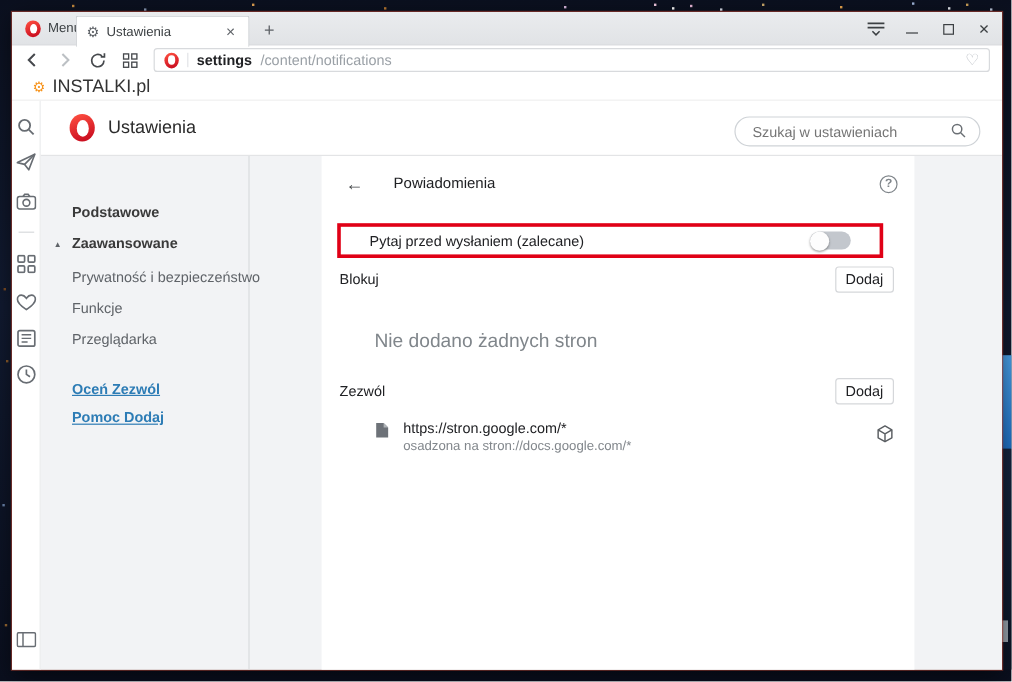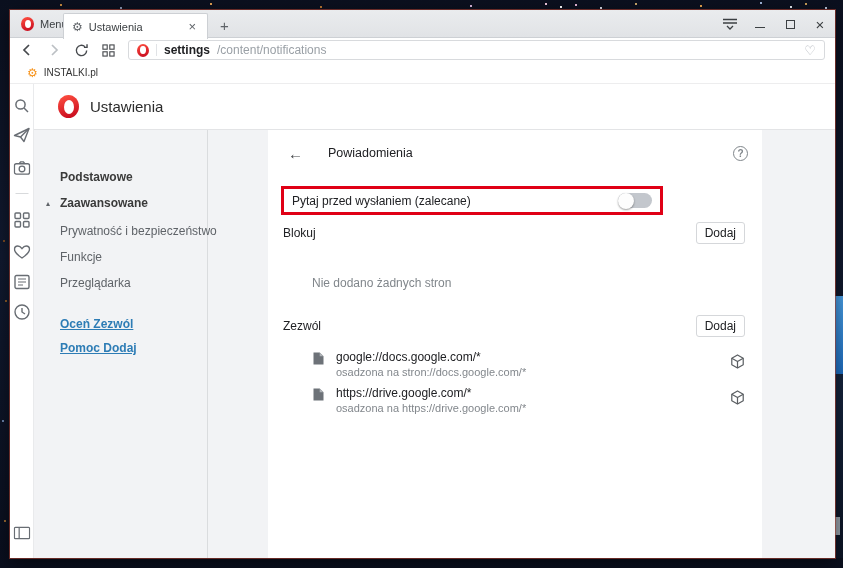--- a/index.html
+++ b/index.html
@@ -71,21 +71,21 @@
     background:#fff; display:flex; align-items:center; padding:0 8px; gap:7px; }
   .addr-sep { width:1px; height:12px; background:#e1e3e6; }
   .addr-host { font-size:12px; font-weight:bold; color:#202124; }
   .addr-path { font-size:12px; color:#9aa0a6; }
   .addr-heart { margin-left:auto; font-size:13px; color:#b6bac0; }
 
   
   .bookmarks { position:absolute; left:0; top:52px; right:0; height:22px; background:#fff;
     display:flex; align-items:center; padding-left:17px; border-bottom:1px solid #ededee; }
   .bm-item { display:flex; align-items:center; gap:6px; }
-  .bm-label { font-size:10px; color:#333; }
+  .bm-label { font-size:15px; color:#333; }
 
   
   .o-sidebar { position:absolute; left:0; top:74px; width:24px; bottom:0; background:#fff;
     border-right:1px solid #e9eaec; }
   .sb-ic { position:absolute; left:50%; transform:translate(-50%,-50%); display:flex; }
   .sb-div { position:absolute; left:50%; transform:translateX(-50%); width:13px; height:1px; background:#d8dadc; }
 
   
   .s-header { position:absolute; left:24px; top:74px; right:0; height:46px; background:#fff;
     border-bottom:1px solid #e3e4e6; }
@@ -109,34 +109,34 @@
 
   
   .card { position:absolute; left:234px; top:0; width:494px; bottom:0; background:#fff; }
   .card-header { position:absolute; left:20px; right:14px; top:14px; height:18px;
     display:flex; align-items:center; }
   .back-arrow { font-size:15px; color:#424548; margin-right:25px; }
   .page-title { font-size:12.5px; color:#202124; }
   .help-circle { margin-left:auto; width:15px; height:15px; border:1px solid #80868b; border-radius:50%;
     color:#80868b; font-size:10px; font-weight:bold; display:flex; align-items:center; justify-content:center; }
 
-  .highlight-row { position:absolute; left:13px; top:56px; width:382px; height:29px;
-    border:3px solid #e00016; display:flex; align-items:center; padding:0 8px; background:#fff;gap:16px; }
+  .highlight-row { position:absolute; left:13px; top:56px; width:455px; height:29px;
+    border:3px solid #e00016; display:flex; align-items:center; padding:0 24px; background:#fff;gap:16px; }
   .hl-label { font-size:12px; color:#202124; }
   .toggle { margin-left:auto; position:relative; width:34px; height:15px; background:#c3c7cd;
     border-radius:8px; }
   .toggle .knob { position:absolute; left:0; top:-0.5px; width:16px; height:16px; background:#fdfdfd;
     border-radius:50%; box-shadow:0 1px 2px rgba(0,0,0,.4); }
 
   .sec-row { position:absolute; left:15px; right:17px; height:22px; display:flex;
     align-items:center; justify-content:space-between; }
   .sec-title { font-size:12px; color:#202124; }
   .btn { min-width:48px; height:22px; background:#fff; border:1px solid #d5d7da; border-radius:3px;
     font-size:12px; color:#202124; display:flex; align-items:center; justify-content:center; padding:0 8px; }
-  .empty-text { position:absolute; left:44px; top:146px; font-size:12px; color:#80868b; }
+  .empty-text { position:absolute; left:44px; top:146px; font-size:16px; color:#80868b; }
 
   .entry { position:absolute; left:15px; right:17px; height:30px; display:flex; align-items:flex-start; }
   .entry .doc-ic { margin-left:30px; margin-top:2px; }
   .entry-text { margin-left:12px; display:flex; flex-direction:column; }
   .entry-url { font-size:12px; color:#202124; }
   .entry-detail { font-size:11px; color:#82878c; margin-top:2px; }
   .cube-ic { margin-left:auto; margin-top:4px; }
 </style>
 </head>
 <body>
@@ -274,20 +274,29 @@
         <svg width="17" height="14" viewBox="0 0 18 14">
             <rect x="1" y="1" width="16" height="12" rx="1" fill="none" stroke="#686d73" stroke-width="1.3"></rect>
             <line x1="6" y1="1" x2="6" y2="13" stroke="#686d73" stroke-width="1.3"></line>
           </svg>
       </span>
     </div>
 
     <div class="s-header">
       <span class="o-logo o-big s-logo"></span>
       <span class="s-title">Ustawienia</span>
+      <div class="search-wrap">
+        <input class="search-input" placeholder="Szukaj w ustawieniach" style="">
+        <span class="search-ic">
+          <svg width="14" height="14" viewBox="0 0 15 15">
+              <circle cx="6" cy="6" r="4.2" fill="none" stroke="#6b7075" stroke-width="1.3"></circle>
+              <line x1="9.2" y1="9.2" x2="13" y2="13" stroke="#6b7075" stroke-width="1.3"></line>
+            </svg>
+        </span>
+      </div>
     </div>
 
     <div class="s-body">
       <div class="nav-divider"></div>
 
       <div class="nav-item nav-main" style="top:40px">Podstawowe</div>
       <span class="nav-tri" style="top:69px">▴</span>
       <div class="nav-item nav-main" style="top:66px">Zaawansowane</div>
       <div class="nav-item nav-sub" style="top:94px">Prywatność i bezpieczeństwo</div>
       <div class="nav-item nav-sub" style="top:120px">Funkcje</div>
@@ -321,50 +330,30 @@
         </div>
 
         <div class="entry" style="top:220px">
           <span class="doc-ic">
             <svg width="11" height="13" viewBox="0 0 11 13">
                 <path d="M0.5 0.5h6.2l3.8 3.8v8.2H0.5z" fill="#6d7278"></path>
                 <path d="M6.7 0.5l3.8 3.8H6.7z" fill="#b0b4b8"></path>
               </svg>
           </span>
           <span class="entry-text">
-            <span class="entry-url">google://docs.google.com/*</span>
+            <span class="entry-url">https://stron.google.com/*</span>
             <span class="entry-detail">osadzona na stron://docs.google.com/*</span>
           </span>
           <span class="cube-ic">
             <svg width="15" height="16" viewBox="0 0 16 17">
                 <g fill="none" stroke="#5b5f63" stroke-width="1.3" stroke-linejoin="round">
                   <path d="M8 1l6.1 3.5v7L8 15 1.9 11.5v-7z"></path>
                   <path d="M1.9 4.5L8 8l6.1-3.5M8 8v7"></path>
                 </g>
               </svg>
           </span>
         </div>
 
-        <div class="entry" style="top:256px">
-          <span class="doc-ic">
-            <svg width="11" height="13" viewBox="0 0 11 13">
-                <path d="M0.5 0.5h6.2l3.8 3.8v8.2H0.5z" fill="#6d7278"></path>
-                <path d="M6.7 0.5l3.8 3.8H6.7z" fill="#b0b4b8"></path>
-              </svg>
-          </span>
-          <span class="entry-text">
-            <span class="entry-url">https://drive.google.com/*</span>
-            <span class="entry-detail">osadzona na https://drive.google.com/*</span>
-          </span>
-          <span class="cube-ic">
-            <svg width="15" height="16" viewBox="0 0 16 17">
-                <g fill="none" stroke="#5b5f63" stroke-width="1.3" stroke-linejoin="round">
-                  <path d="M8 1l6.1 3.5v7L8 15 1.9 11.5v-7z"></path>
-                  <path d="M1.9 4.5L8 8l6.1-3.5M8 8v7"></path>
-                </g>
-              </svg>
-          </span>
-        </div>
       </div>
     </div>
 
   </div>
 </div>
 
 </body></html>

